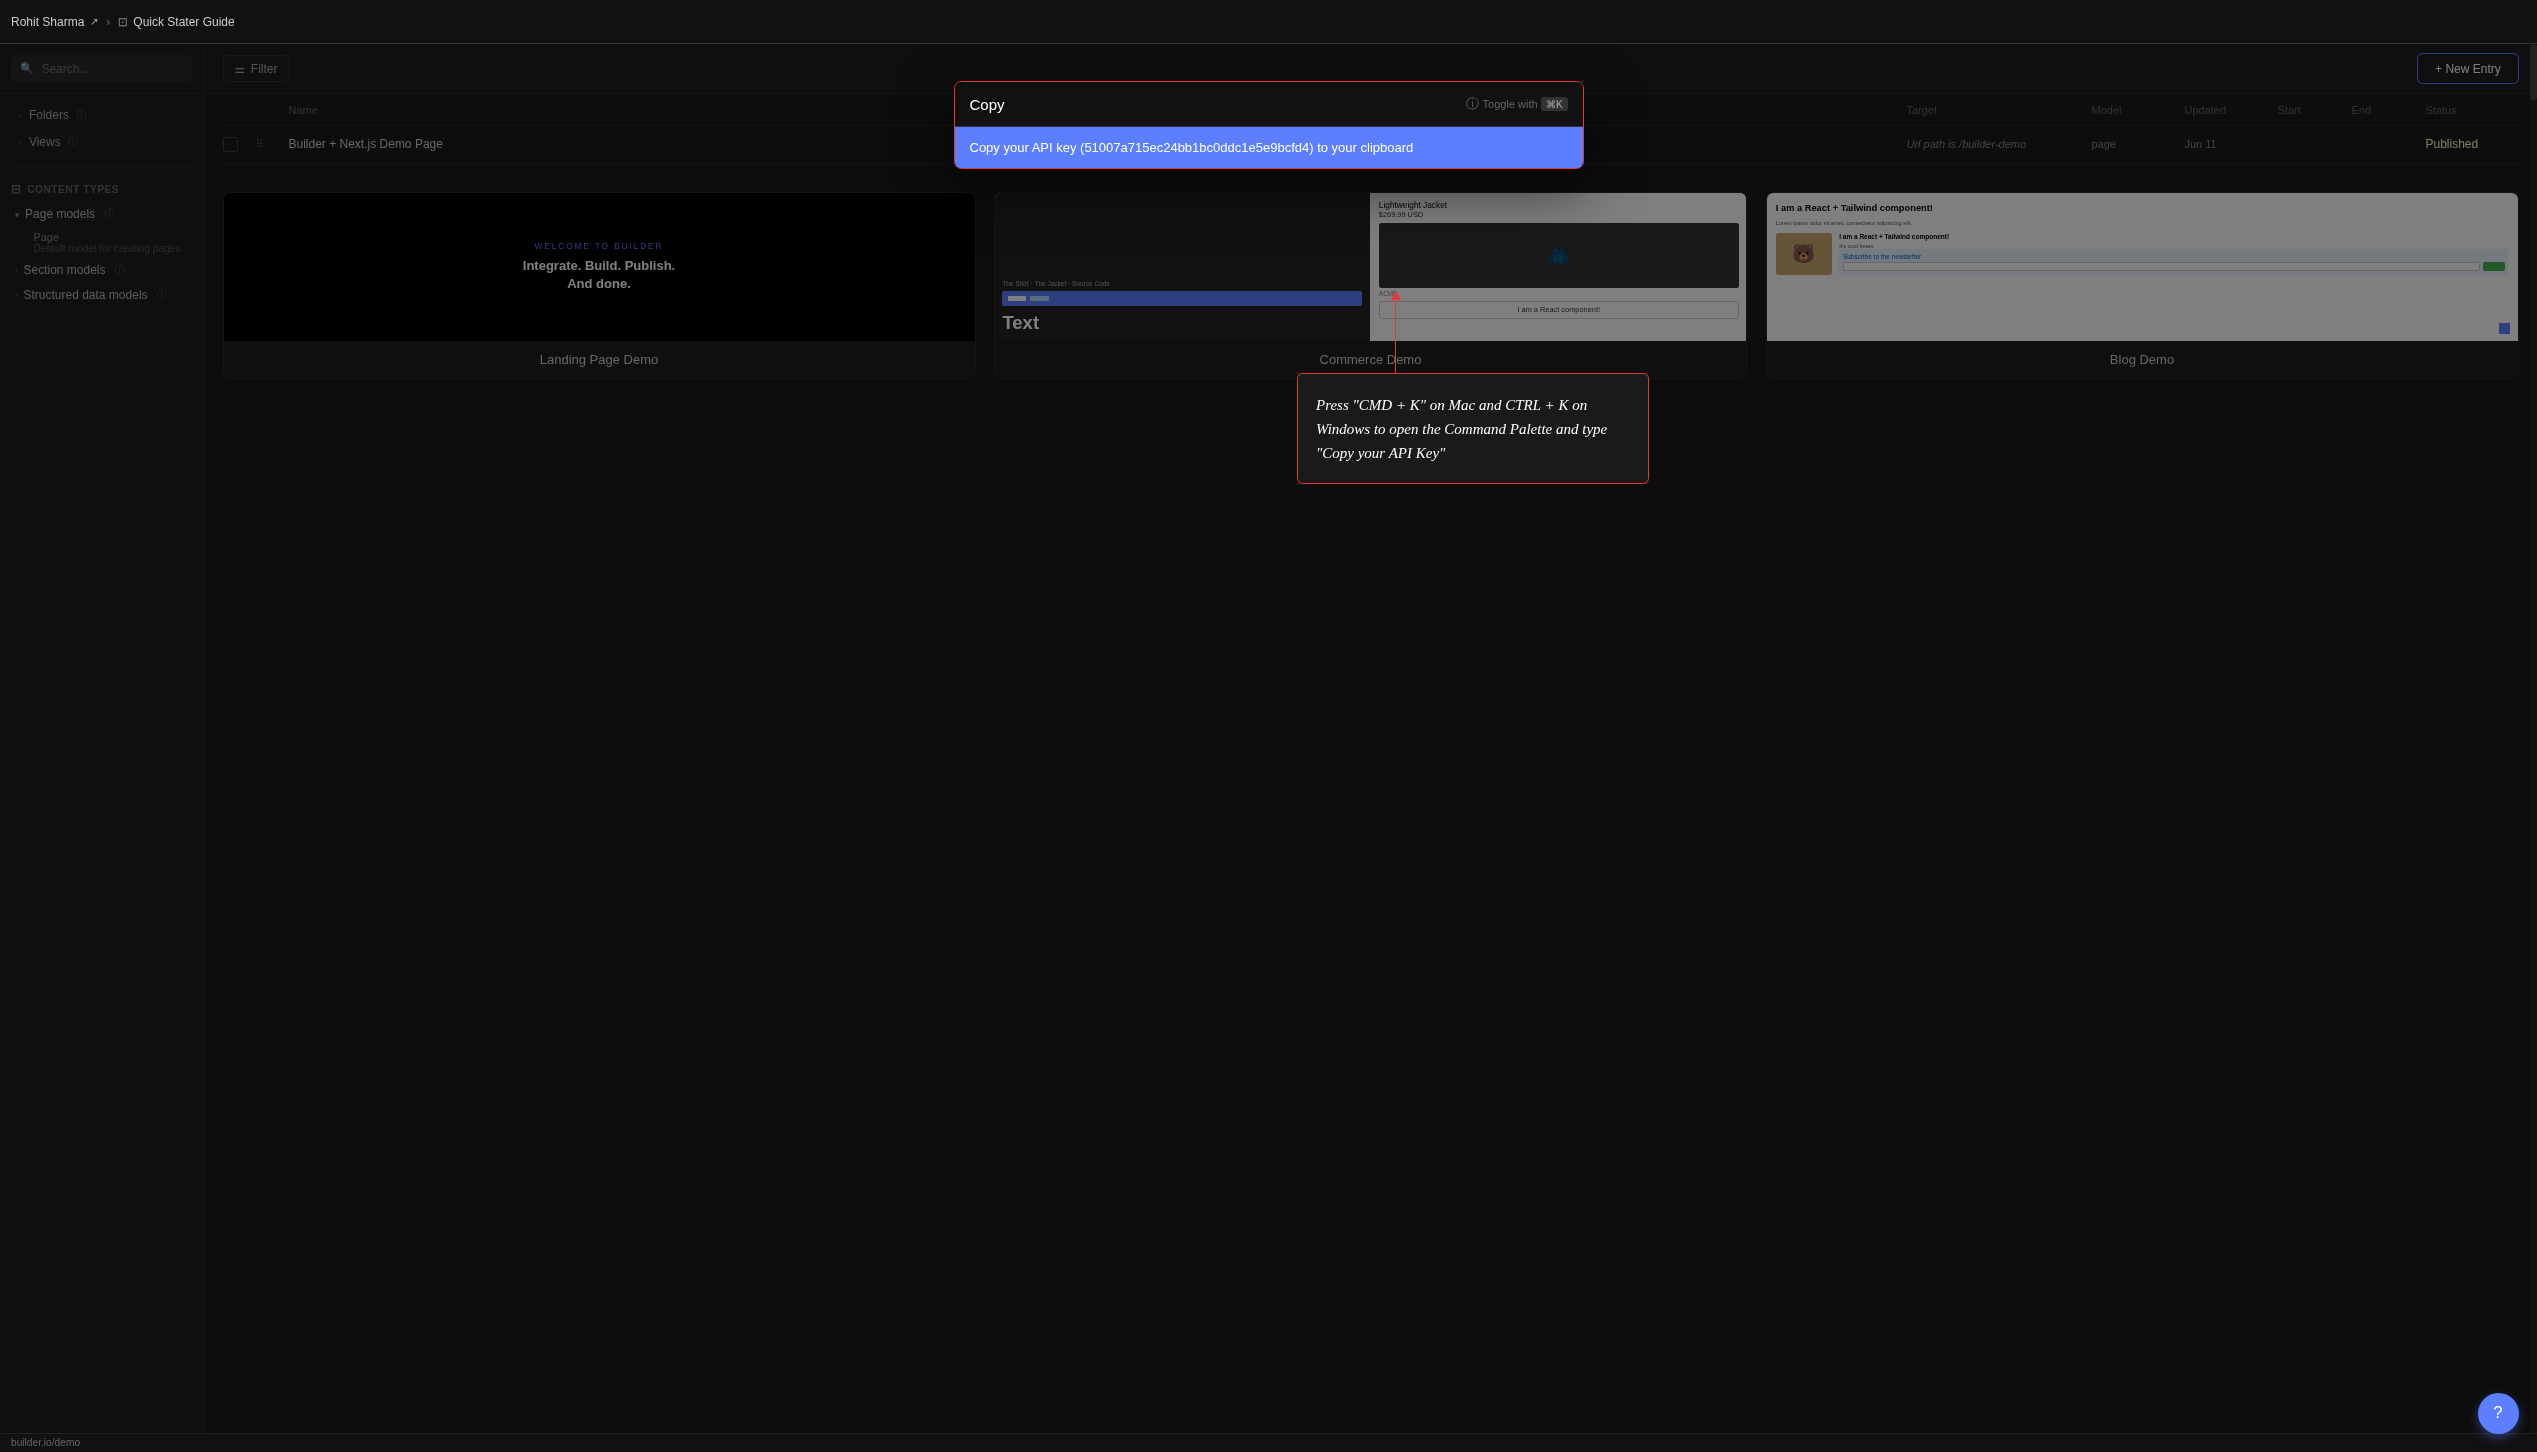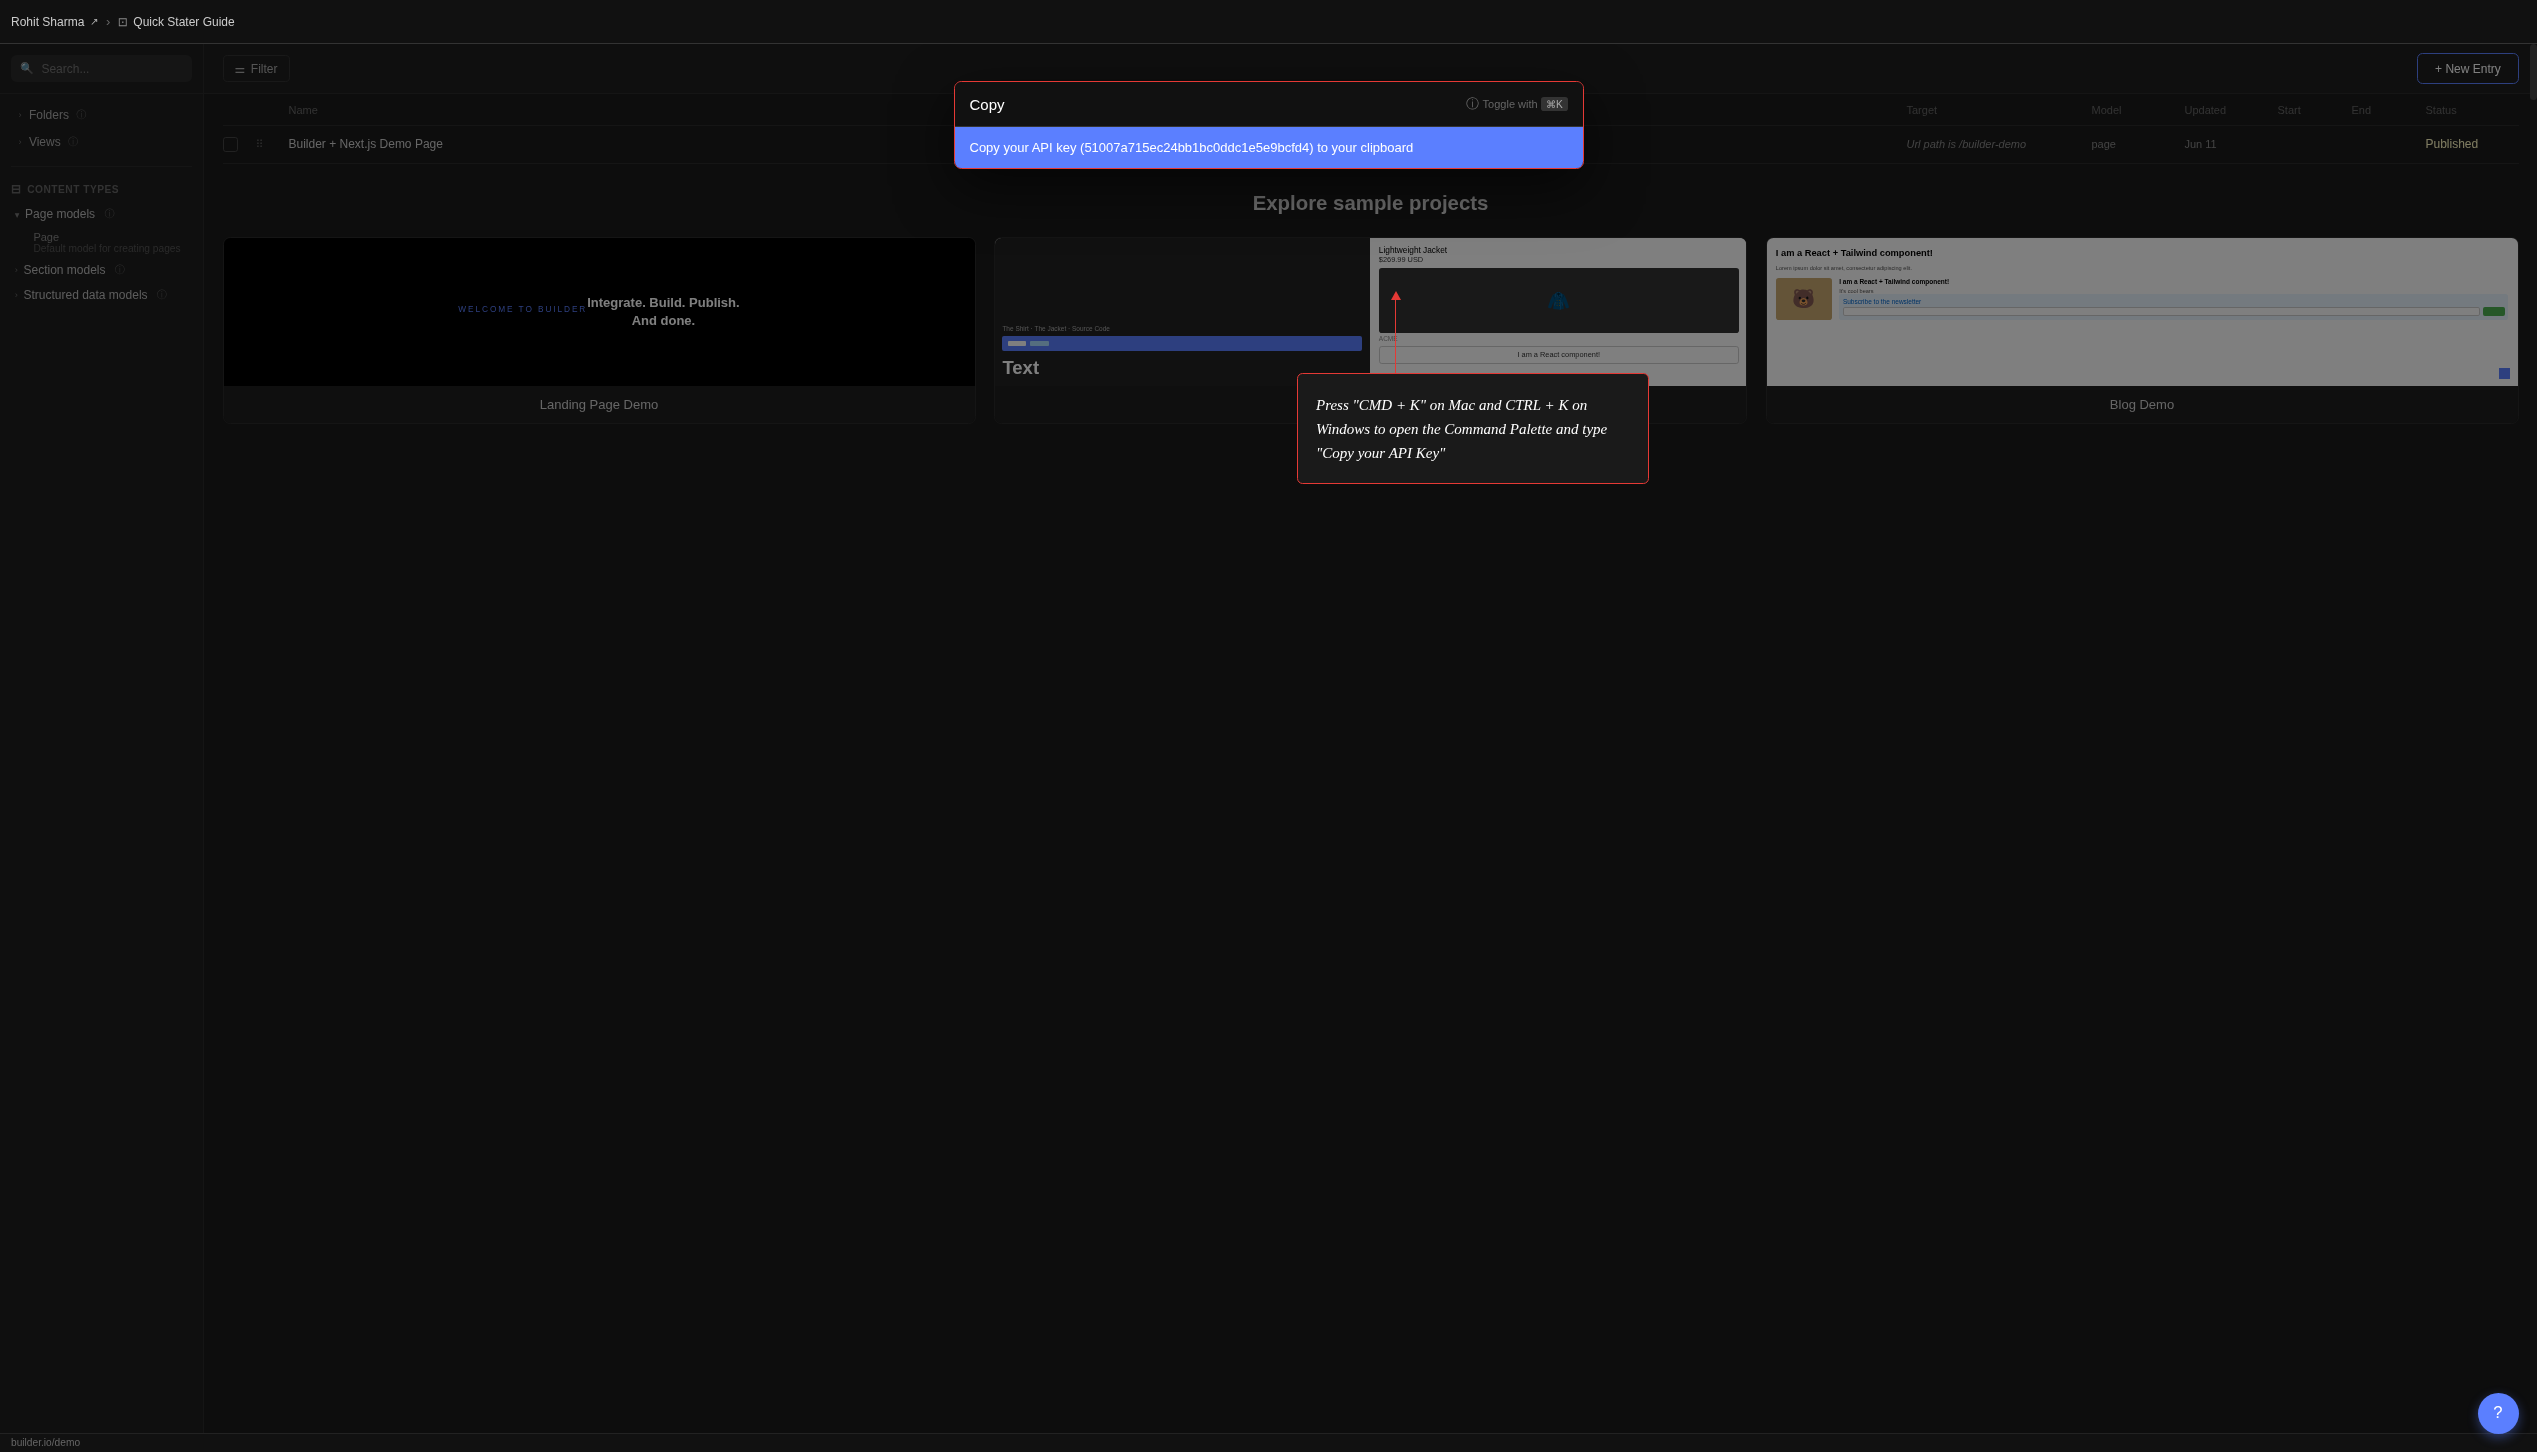--- a/index.html
+++ b/index.html
@@ -347,21 +347,21 @@
       font-size: 13px;
       color: #ccc;
       background: #1e1e1e;
     }
 
     .landing-preview {
       background: #000;
       width: 100%;
       height: 100%;
       display: flex;
-      flex-direction: row;
+      flex-direction: column;
       align-items: center;
       justify-content: center;
     }
     .landing-welcome { color: #5b7fff; font-size: 8.3px; letter-spacing: 1.9px; margin-bottom: 5.6px; }
     .landing-headline { color: #fff; font-size: 13px; font-weight: 700; text-align: center; line-height: 1.4; }
 
     .commerce-preview {
       background: #fff;
       width: 100%;
       height: 100%;
@@ -588,21 +588,20 @@
         <div class="table-model">page</div>
         <div class="table-model">Jun 11</div>
         <div></div>
         <div></div>
         <div class="status-published">Published</div>
       </div>
     </div>
 
     <div class="main-scroll">
 
-      <h2 class="explore-title">Explore sample projects</h2>
 
       <div class="demo-cards">
 
         <div class="demo-card">
           <div class="demo-card-image">
             <div class="landing-preview">
               <div class="landing-welcome">WELCOME TO BUILDER</div>
               <div class="landing-headline">Integrate. Build. Publish.<br>And done.</div>
             </div>
           </div>

